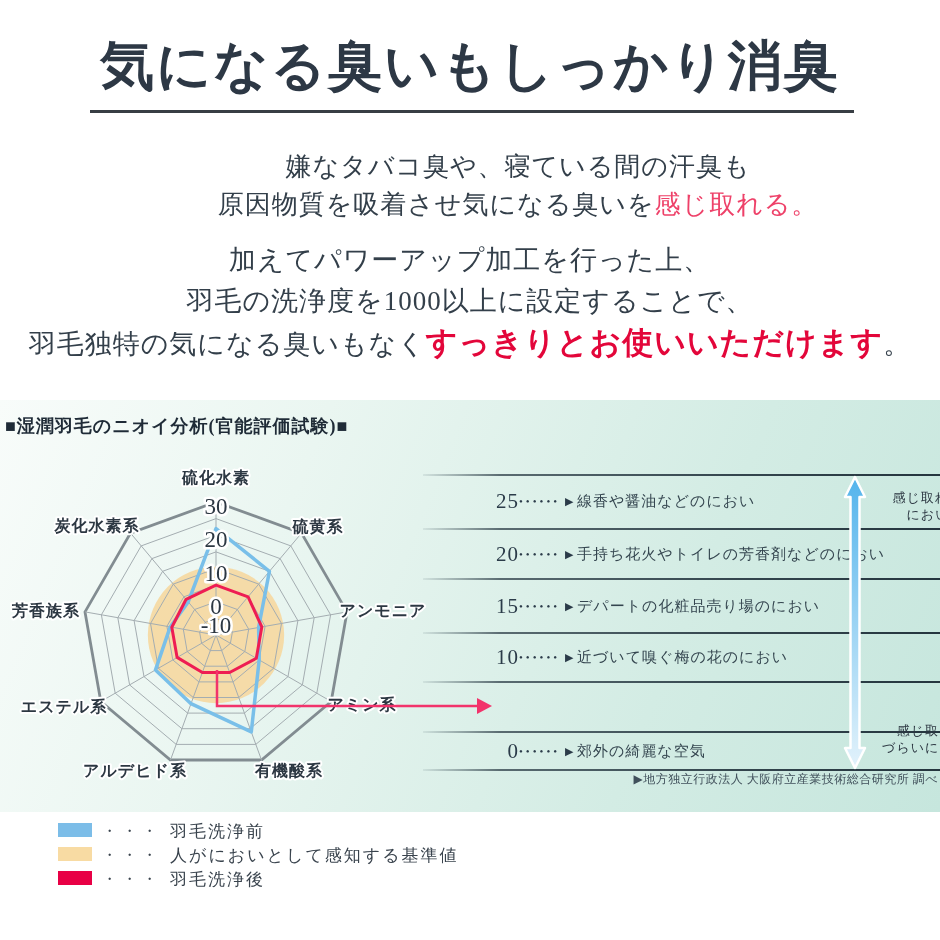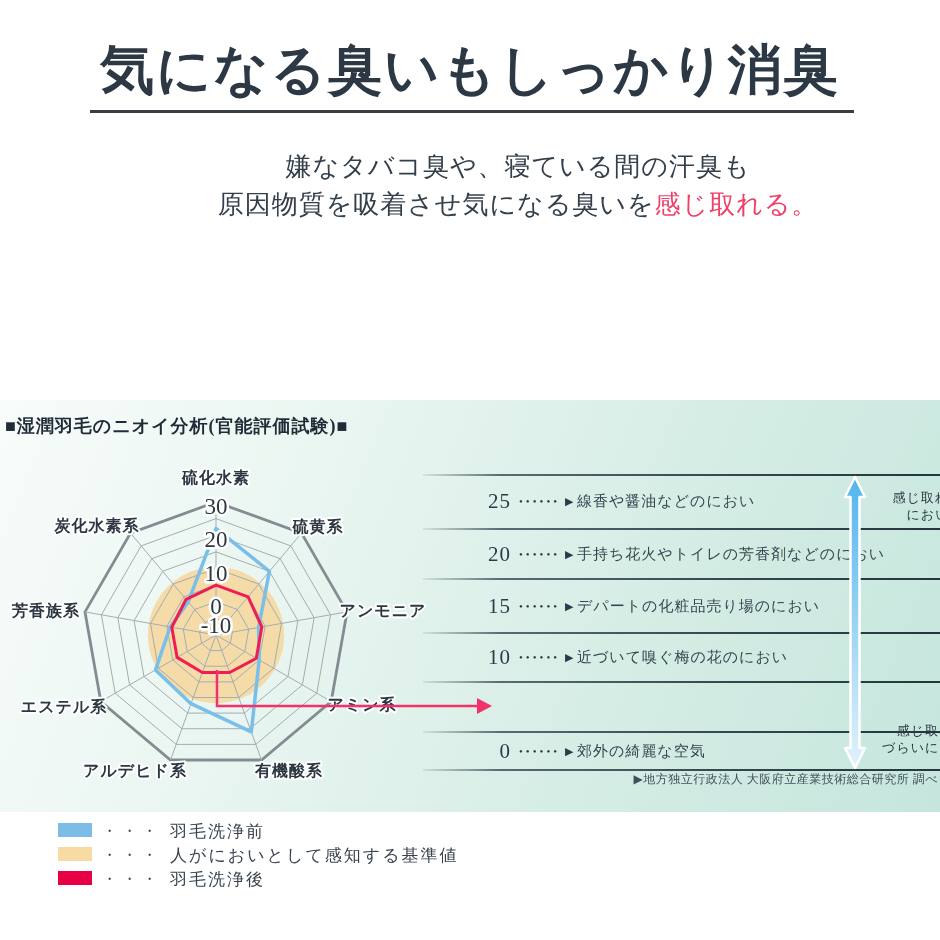--- a/index.html
+++ b/index.html
@@ -2,42 +2,42 @@
 <html style="--text_dark: #333f4a; --title: #2d3845; --pink_highlight: #ee4169; --red_highlight: #e3063a; --callout_red: #f2336b; --radar_before: #79bfe9; --radar_after: #ee1d53; --radar_threshold: #f6d79d; --arrow_top: #54b4ec; --arrow_bottom: #e2f2fb;"><head>
 <meta charset="utf-8">
 <style>
   html,body{margin:0;padding:0;}
   #page{position:relative;width:940px;height:940px;background:#ffffff;overflow:hidden;
         font-family:"Liberation Serif","DejaVu Serif",serif;color:var(--text_dark,#333f4a);}
   [data-name]{box-sizing:border-box;}
 
   
   #main-title{position:absolute;top:34px;left:0;width:940px;text-align:center;
-    font-size:54px;line-height:72px;font-weight:600;letter-spacing:2px;color:var(--title,#2d3845);}
+    font-size:54px;line-height:72px;font-weight:600;letter-spacing:2px;color:var(--title,#2d3845);font-family:Liberation Mono, monospace;}
   #title-rule{position:absolute;top:110px;left:90px;width:764px;height:3px;background:#383e44;}
 
   #para1{position:absolute;top:148px;left:0;width:940px;text-align:center;
     font-size:26px;line-height:38px;letter-spacing:1px;margin-left:48px;}
   #para2{position:absolute;top:240px;left:0;width:940px;text-align:center;
     font-size:27px;line-height:41px;letter-spacing:1px;}
   .hl-pink{color:var(--pink_highlight,#ee4169);}
   .hl-red{color:var(--red_highlight,#e3063a);font-weight:bold;font-size:31px;}
 
   
   #analysis-section{position:absolute;top:400px;left:0;width:940px;height:412px;
     background:linear-gradient(112deg,#f8fcfa 0%,#eaf6f1 30%,#d3ece4 70%,#c6e6dd 100%);}
   #section-title{position:absolute;top:14px;left:5px;font-size:18px;font-weight:600;
     letter-spacing:1px;color:#1f2b37;}
 
   
   #scale-table{position:absolute;left:423px;top:74px;width:517px;height:295px;}
   .sline{position:absolute;left:0;width:517px;height:2px;
     background:linear-gradient(90deg,rgba(70,95,105,0.10),rgba(45,62,72,0.75) 15%,rgba(35,52,62,0.9) 60%,rgba(28,44,54,0.95));}
   .srow{position:absolute;left:0;width:517px;}
-  .srow .num{position:absolute;left:0;width:88px;text-align:right;font-size:21px;color:#2b3b49;letter-spacing:1px;}
+  .srow .num{position:absolute;left:8px;width:88px;text-align:right;font-size:21px;color:#2b3b49;letter-spacing:1px;}
   .srow .dots{position:absolute;left:96px;font-size:11px;letter-spacing:3px;color:#2b3b49;}
   .srow .tri{position:absolute;left:142px;font-size:11px;color:#2b3b49;}
   .srow .desc{position:absolute;left:154px;font-size:15px;letter-spacing:1px;color:#34454f;white-space:nowrap;}
   .srow .desc-hl{position:absolute;left:72px;font-size:21px;font-weight:bold;letter-spacing:2px;color:#16222c;
     white-space:nowrap;text-shadow:0 0 5px #fff,0 0 8px #fff,0 0 12px #fff;}
 
   .arrow-caption{position:absolute;font-size:13px;line-height:17px;letter-spacing:1px;
     color:#2c3742;text-align:center;margin-left:28px;}
   #caption-perceivable{left:860px;top:89px;width:80px;}
   #caption-faint{left:854px;top:322px;width:86px;}
@@ -57,20 +57,25 @@
 <div id="page" data-name="page">
 
   <div id="main-title" data-name="page-title">気になる臭いもしっかり消臭</div>
   <div id="title-rule" data-name="title-underline"></div>
 
   <div id="para1" data-name="intro-paragraph-1">
     <span data-name="paragraph-line">嫌なタバコ臭や、寝ている間の汗臭も</span><br>
     <span data-name="paragraph-line">原因物質を吸着させ気になる臭いを</span><span class="hl-pink" data-name="highlight-text-pink">感じ取れる。</span>
   </div>
 
+  <div id="para2" data-name="intro-paragraph-2">
+    <span data-name="paragraph-line">加えてパワーアップ加工を行った上、</span><br>
+    <span data-name="paragraph-line">羽毛の洗浄度を1000以上に設定することで、</span><br>
+    <span data-name="paragraph-line">羽毛独特の気になる臭いもなく</span><span class="hl-red" data-name="highlight-text-red">すっきりとお使いいただけます</span><span data-name="paragraph-line">。</span>
+  </div>
 
   <div id="analysis-section" data-name="odor-analysis-section">
     <div id="section-title" data-name="section-title">■湿潤羽毛のニオイ分析(官能評価試験)■</div>
 
     <div id="scale-table" data-name="odor-scale-table">
       <div class="sline" style="top:0" data-name="row-divider"></div>
       <div class="sline" style="top:54px" data-name="row-divider"></div>
       <div class="sline" style="top:104px" data-name="row-divider"></div>
       <div class="sline" style="top:158px" data-name="row-divider"></div>
       <div class="sline" style="top:207px" data-name="row-divider"></div>

